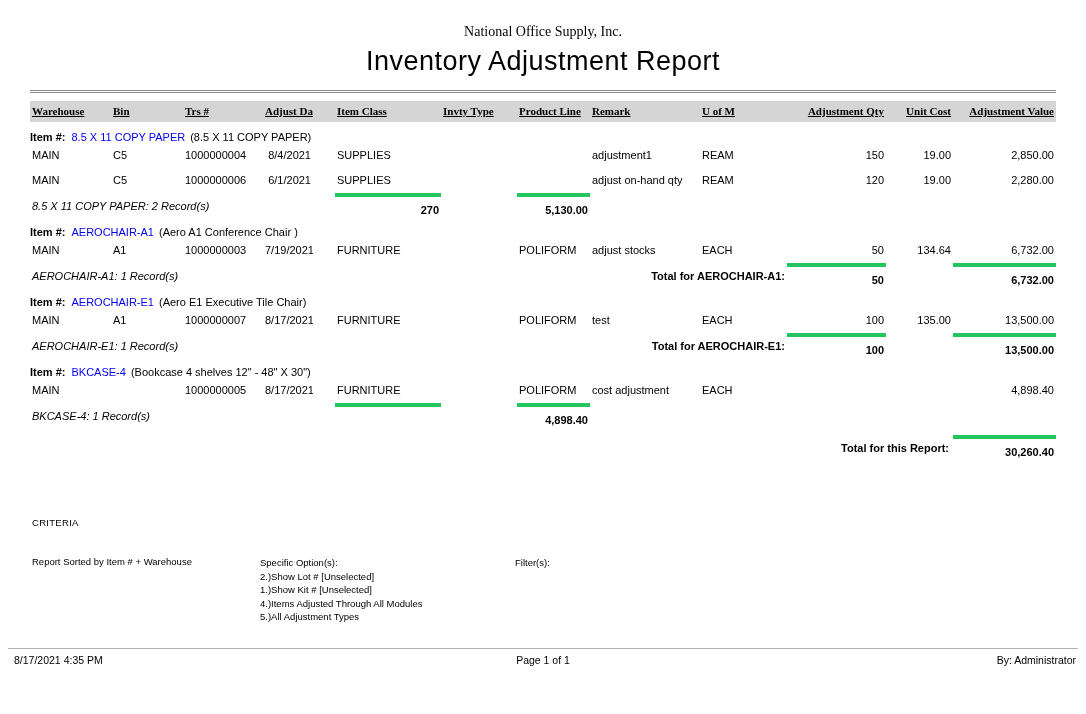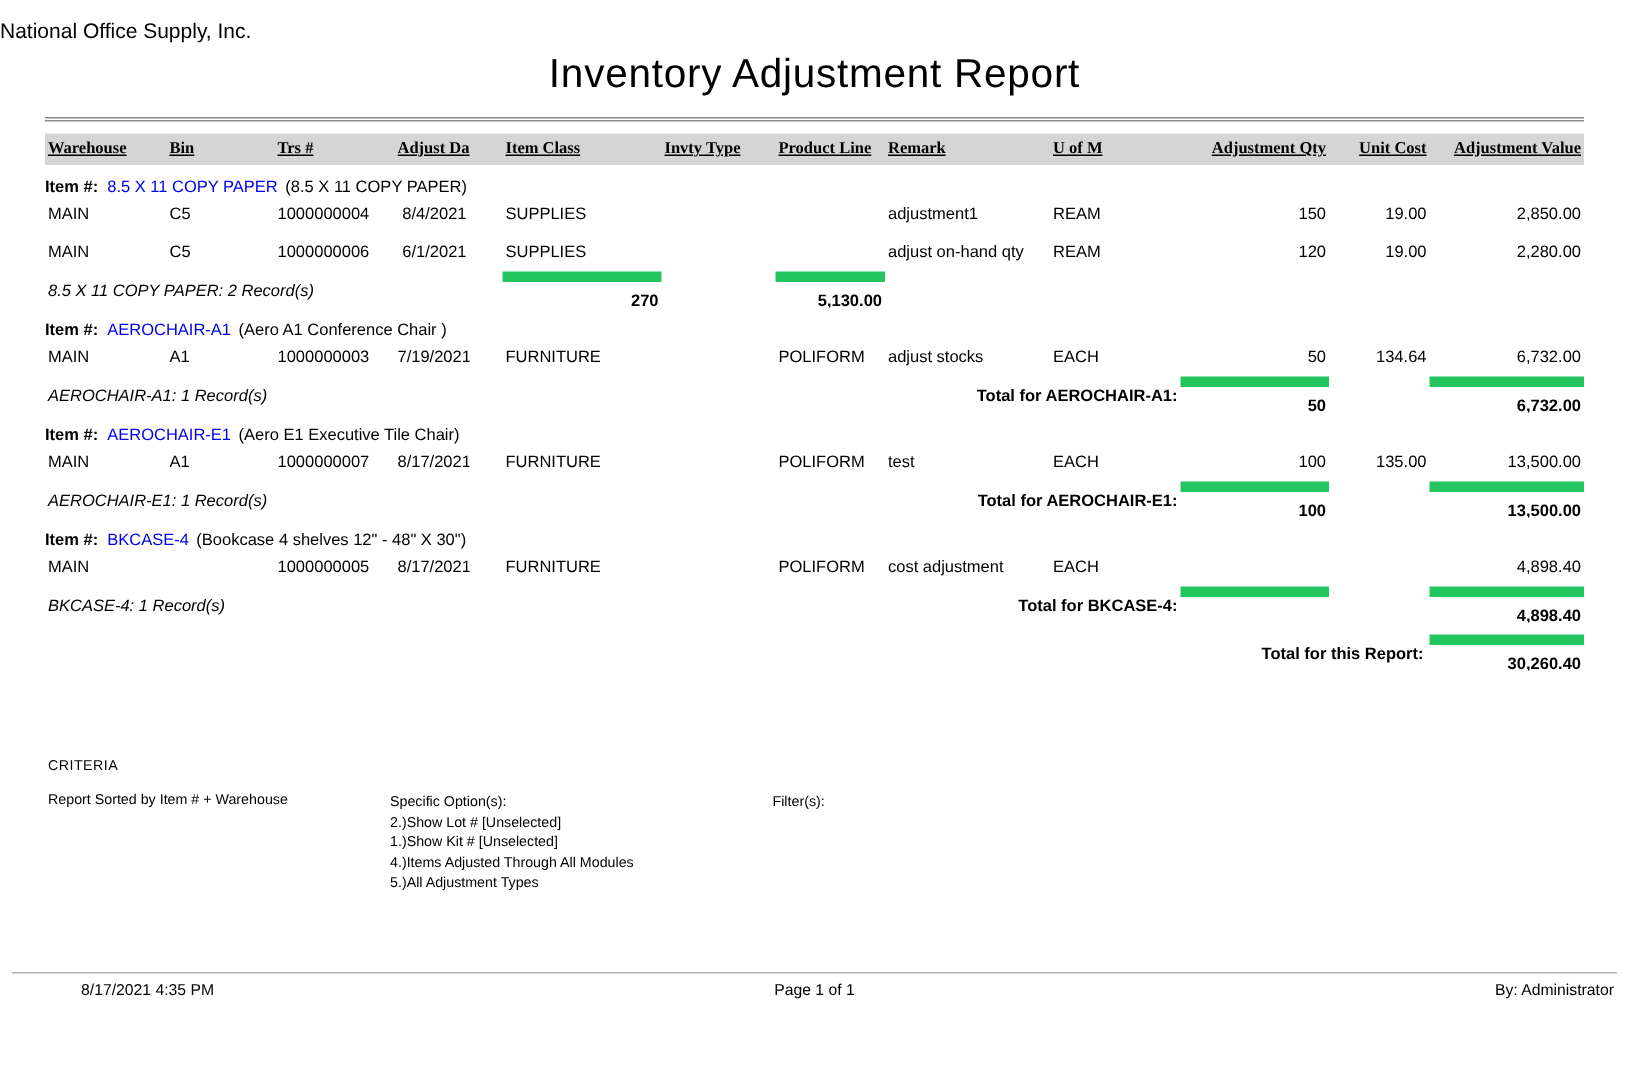--- a/index.html
+++ b/index.html
@@ -1,20 +1,20 @@
 <!DOCTYPE html>
 <html><head>
 <meta charset="utf-8">
 <style>
   * { margin:0; padding:0; box-sizing:border-box; }
   html,body { background:#fff; }
   body { font-family:"Liberation Sans","DejaVu Sans",sans-serif; color:#000; }
   .page { position:relative; width:1086px; height:714px; background:#fff; overflow:hidden; }
 
-  .company { padding-top:12px; font-size:14px; }
+  .company { padding-top:24px; text-align:center; font-size:14px;font-family:Liberation Serif, serif; }
   .title   { margin-top:6px; text-align:center; font-size:27px; font-weight:400; letter-spacing:.5px; }
 
   .double-line { margin:13px 30px 0 30px; height:3px;
                  border-top:1px solid #8a8a8a; border-bottom:1px solid #8a8a8a; }
 
   .grid { display:grid;
           grid-template-columns:81px 72px 82px 48px 22px 106px 76px 73px 110px 87px 99px 67px 103px; }
 
   .table { margin:0 30px; }
 
@@ -30,40 +30,40 @@
   .item-no { color:#0000ee; margin:0 5px 0 6px; text-decoration:none; cursor:pointer; }
   .item-desc { color:#000; }
 
   .row { height:25px; line-height:25px; }
 
   .total-row { height:24px; }
   .total-row > * { padding-top:6px; line-height:14px; }
   .records    { grid-column:1 / span 5; font-style:italic; font-size:11px; padding-left:2px; white-space:nowrap; }
   .total-label{ grid-column:6 / span 5; font-weight:bold; font-size:11px; text-align:right; padding-right:2px; white-space:nowrap; }
   .tot { font-weight:bold; }
-  .overline { border-top:7px solid #22c55e; }
+  .overline { border-top:4px solid #22c55e; }
 
   .report-total { margin-top:8px; height:24px; }
   .report-total > * { padding-top:6px; line-height:14px; }
   .rt-label { grid-column:1 / span 12; font-weight:bold; font-size:11px; text-align:right; padding-right:4px; }
 
   .criteria { margin:58px 30px 0 30px; font-size:9.5px; }
   .criteria-heading { padding-left:2px; letter-spacing:.3px; }
-  .criteria-row { display:flex; margin-top:12px; }
+  .criteria-row { display:flex; margin-top:28px; }
   .crit-col1 { width:230px; padding-left:2px; }
   .crit-col2 { width:255px; }
   .crit-col3 { padding-left:0; }
   .crit-col2 div, .crit-col3 div { line-height:13.5px; }
   .crit-col2 .opt { line-height:13.5px; }
 
   .footer { position:absolute; left:8px; right:8px; top:648px;
             border-top:1px solid #b0b0b0; padding-top:5px;
             display:flex; justify-content:space-between; font-size:10.5px; }
   .footer .f-center { position:absolute; left:0; right:0; text-align:center; top:5px; }
-  .footer .f-left { padding-left:6px;margin-left:40px; } .footer .f-right { padding-right:2px; }
+  .footer .f-left { padding-left:6px; } .footer .f-right { padding-right:2px; }
 </style>
 </head>
 <body>
 
 <div class="page">
 
   <div class="company">National Office Supply, Inc.</div>
   <div class="title">Inventory Adjustment Report</div>
 
   <div class="double-line"></div>
@@ -199,21 +199,20 @@
       <span class="c"></span>
       <span class="c">POLIFORM</span>
       <span class="c">cost adjustment</span>
       <span class="c">EACH</span>
       <span class="c r"></span>
       <span class="c r"></span>
       <span class="c r">4,898.40</span>
     </div>
     <div class="grid total-row">
       <span class="records">BKCASE-4: 1 Record(s)</span>
-      <span class="total-label">Total for BKCASE-4:</span>
       <span class="c r tot overline"></span>
       <span class="c"></span>
       <span class="c r tot overline">4,898.40</span>
     </div>
 
     <div class="grid report-total">
       <span class="rt-label">Total for this Report:</span>
       <span class="c r tot overline">30,260.40</span>
     </div>
 

